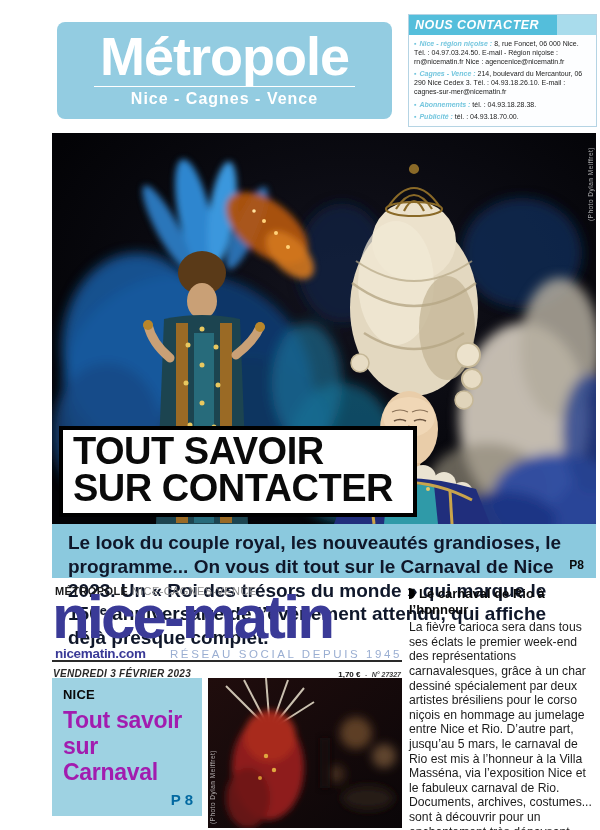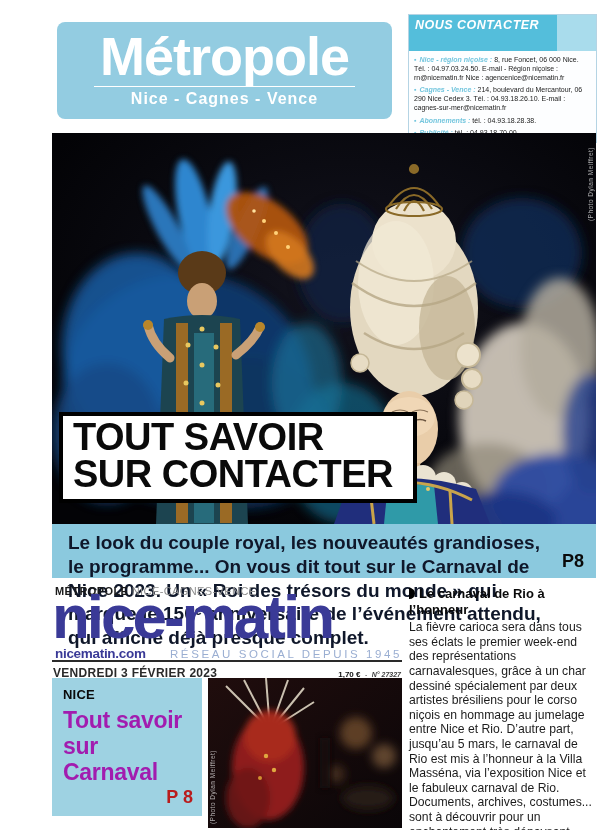--- a/index.html
+++ b/index.html
@@ -9,67 +9,67 @@
   
   .metropole{position:absolute;left:33px;top:22px;width:335px;height:97px;
              background:#93cce1;border-radius:8px;text-align:center;box-sizing:border-box;padding-top:6px;}
   .metropole-title{color:#fff;font-size:54px;font-weight:bold;line-height:1.05;letter-spacing:-1px;}
   .metropole-rule{width:78%;height:1px;background:#fff;margin:1px auto 3px auto;}
   .metropole-sub{color:#fff;font-size:16px;font-weight:bold;letter-spacing:1px;}
 
   
   .contact{position:absolute;left:384px;top:14px;width:189px;border:1px solid #b5d4e4;
            background:#fdfeff;box-sizing:border-box;}
-  .contact-header{height:36px;line-height:20px;padding-left:6px;color:#fff;font-weight:bold;font-style:italic;
+  .contact-header{height:20px;line-height:20px;padding-left:6px;color:#fff;font-weight:bold;font-style:italic;
                   font-size:12.5px;letter-spacing:0.5px;
                   background:linear-gradient(to right,#54bedb 0,#54bedb 79%,#a9dcec 79%,#a9dcec 100%);}
   .contact-body{padding:4px 5px 5px 5px;font-size:7px;line-height:1.3;color:#222;}
   .contact-entry{margin-bottom:3px;}
   .contact-entry:last-child{margin-bottom:0;}
   .c-bullet{color:#74c6de;font-size:7px;margin-right:1px;}
   .c-label{color:#74c6de;font-weight:bold;font-style:italic;}
 
   
   .hero{position:absolute;left:28px;top:133px;width:544px;height:391px;background:#050508;overflow:hidden;}
   .hero svg{position:absolute;left:0;top:0;width:100%;height:100%;}
-  .headline-box{position:absolute;left:7px;bottom:21px;width:358px;box-sizing:border-box;
+  .headline-box{position:absolute;left:7px;bottom:7px;width:358px;box-sizing:border-box;
                 background:#fff;border:4px solid #000;padding:3px 20px 6px 10px;}
   .headline-line{font-size:38px;font-weight:900;line-height:0.97;letter-spacing:-0.5px;color:#0a0a0a;white-space:nowrap;}
   .v-credit{position:absolute;writing-mode:vertical-rl;transform:rotate(180deg);
             font-size:6.5px;letter-spacing:0.5px;color:rgba(255,255,255,0.65);}
   .hero .v-credit{right:2px;top:14px;}
 
   
   .caption-bar{position:absolute;left:28px;top:524px;width:544px;height:54px;background:#8bc9de;
                box-sizing:border-box;display:flex;padding:7px 12px 6px 16px;}
   .caption-text{flex:1;color:#0f172a;font-size:19px;font-weight:bold;line-height:1.25;}
-  .caption-page{align-self:flex-end;color:#0a0a0a;font-size:18px;font-weight:800;margin-left:8px;}
+  .caption-page{align-self:flex-end;color:#0a0a0a;font-size:12px;font-weight:800;margin-left:8px;}
 
   
   .kicker{position:absolute;left:31px;top:585px;font-size:11px;letter-spacing:0.4px;}
   .kicker-bold{font-weight:bold;color:#1a1a1a;}
   .kicker-light{color:#8d8d8d;}
   .nm-logo{position:absolute;left:28px;top:592px;width:352px;
            color:#3a3a97;font-size:62px;font-weight:800;letter-spacing:-3px;line-height:0.82;}
   .nm-meta{position:absolute;left:31px;top:646px;width:347px;display:flex;justify-content:space-between;align-items:baseline;gap:16px;}
   .nm-site{color:#3a3a97;font-size:13.5px;font-weight:bold;letter-spacing:-0.3px;}
   .nm-tagline{color:#9aaed2;font-size:11.5px;letter-spacing:2.6px;}
   .nm-rule{position:absolute;left:28px;top:660px;width:350px;height:1.5px;background:#2a2a2a;}
   .nm-dateline{position:absolute;left:29px;top:663px;width:348px;display:flex;justify-content:space-between;align-items:baseline;}
-  .nm-date{font-size:12px;font-weight:bold;color:#2a2a2a;letter-spacing:0.3px;}
+  .nm-date{font-size:10px;font-weight:bold;color:#2a2a2a;letter-spacing:0.3px;font-style:italic;}
   .nm-price{font-size:8px;font-weight:bold;color:#111;}
   .nm-sep{font-size:7px;color:#444;}
   .nm-issue{font-size:7px;font-weight:bold;font-style:italic;color:#444;}
 
   
   .teaser-box{position:absolute;left:28px;top:678px;width:150px;height:138px;background:#9ed2e2;
               box-sizing:border-box;padding:9px 6px 8px 11px;}
   .teaser-section{color:#0a0a0a;font-size:13px;font-weight:800;letter-spacing:0.2px;}
   .teaser-title{color:#a21caf;font-size:23px;font-weight:800;line-height:1.12;margin-top:6px;letter-spacing:-0.3px;}
-  .teaser-page{position:absolute;right:9px;bottom:8px;color:#b91c1c;font-size:18px;font-weight:800;}
+  .teaser-page{position:absolute;right:9px;bottom:8px;color:#0369a1;font-size:15px;font-weight:800;}
   .teaser-photo{position:absolute;left:184px;top:678px;width:194px;height:150px;background:#150a0a;overflow:hidden;}
   .teaser-photo svg{position:absolute;left:0;top:0;width:100%;height:100%;}
   .teaser-photo .v-credit{left:1px;bottom:4px;}
 
   
   .article{position:absolute;left:385px;top:586px;width:188px;}
   .article-headline{font-size:13px;font-weight:800;color:#0a0a0a;line-height:1.2;}
   .article-bullet{display:inline-block;width:6px;height:11px;background:#000;
                   border-radius:0 6px 6px 0;margin-right:4px;vertical-align:-1px;}
   .article-body{margin-top:3px;font-size:12.2px;line-height:14.6px;color:#1c1c1c;}

